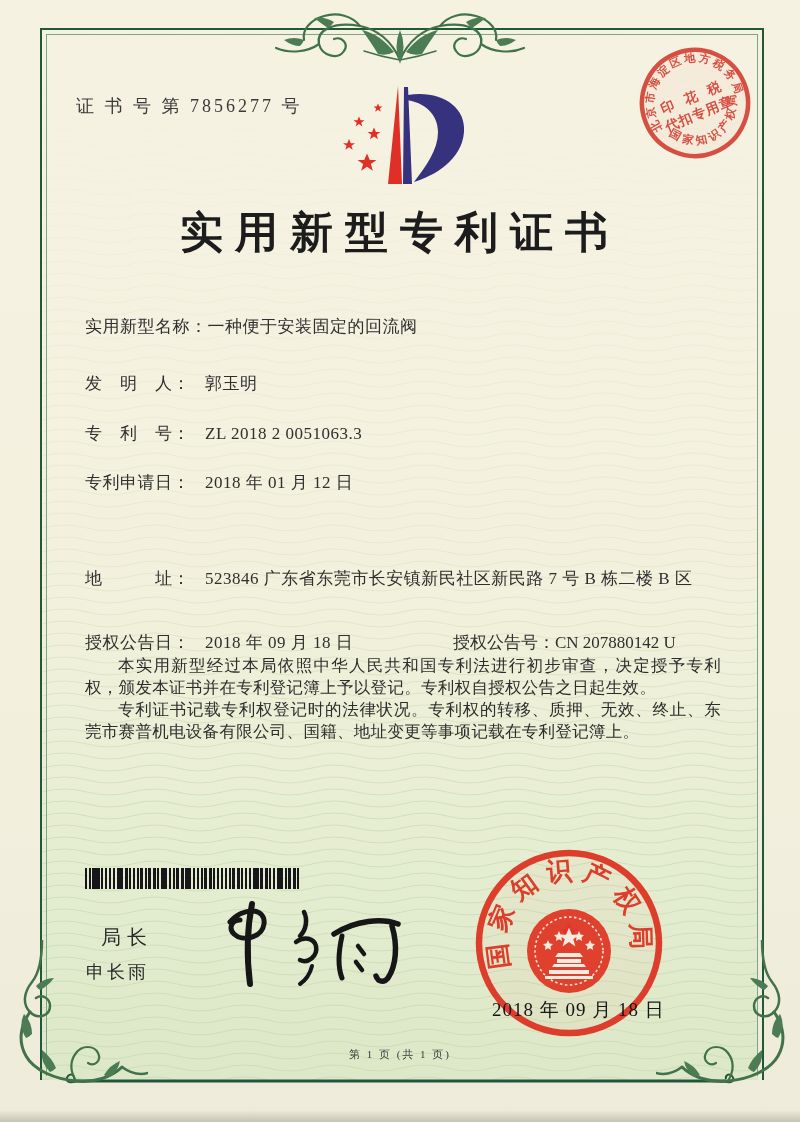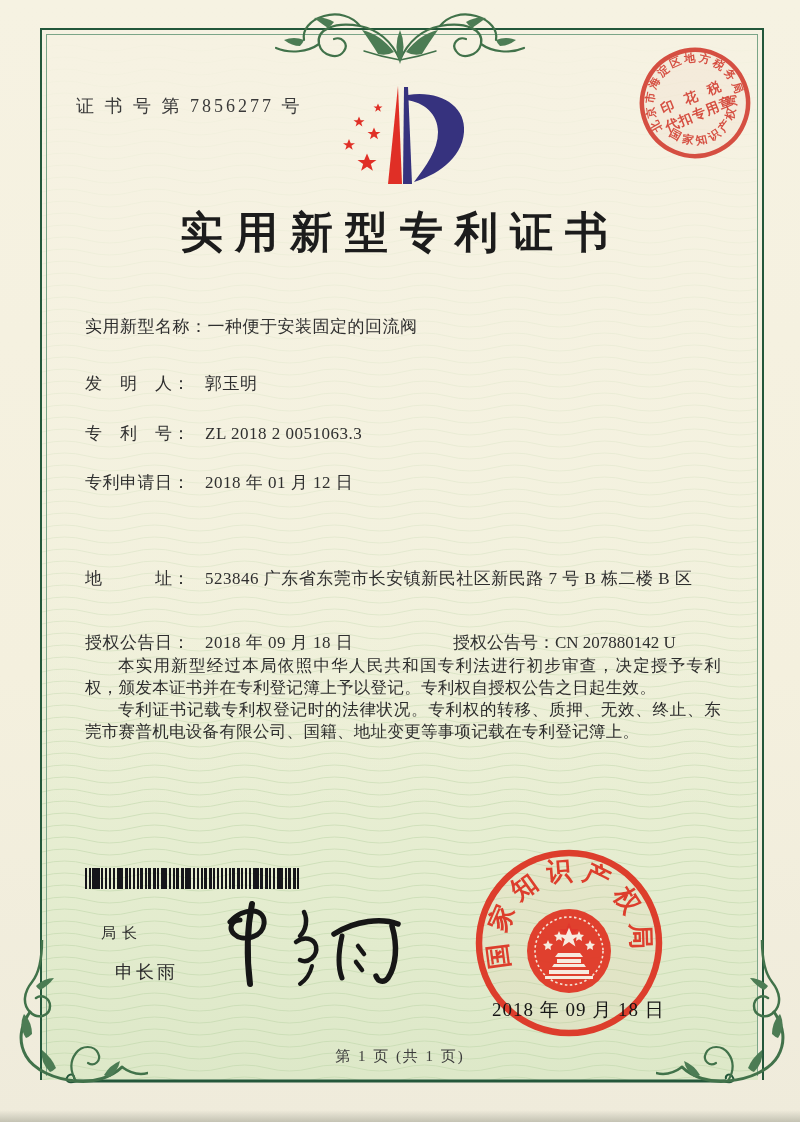--- a/index.html
+++ b/index.html
@@ -26,27 +26,27 @@
   .f-value{display:inline-block;max-width:505px;vertical-align:top;letter-spacing:.5px;}
   .grant-no{position:absolute;left:368px;top:0;white-space:nowrap;}
   .body-text{position:absolute;left:85px;top:655px;width:636px;font-size:16.5px;line-height:22px;color:#2d2d2d;}
   .body-text p{margin:0;text-indent:2em;text-align:justify;letter-spacing:.3px;}
   .barcode{position:absolute;left:85px;top:868px;width:216px;height:21px;
     background:
       repeating-linear-gradient(90deg,#15151a 0 2px,rgba(0,0,0,0) 2px 4px),
       repeating-linear-gradient(90deg,#15151a 0 1px,rgba(0,0,0,0) 1px 7px),
       repeating-linear-gradient(90deg,rgba(0,0,0,0) 0 9px,#15151a 9px 12px,rgba(0,0,0,0) 12px 23px);
   }
-  .director-title{position:absolute;left:101px;top:924px;font-size:15px;letter-spacing:6px;color:#2b2b2b;}
-  .director-name{position:absolute;left:115px;top:960px;font-size:18px;letter-spacing:3px;color:#2b2b2b;}
+  .director-title{position:absolute;left:101px;top:924px;font-size:20px;letter-spacing:6px;color:#2b2b2b;}
+  .director-name{position:absolute;left:86px;top:960px;font-size:18px;letter-spacing:3px;color:#2b2b2b;}
   .signature{position:absolute;left:200px;top:890px;width:210px;height:108px;}
   .seal{position:absolute;left:469px;top:843px;width:200px;height:200px;opacity:.96;}
   .seal-date{position:absolute;left:492px;top:997px;font-size:19px;letter-spacing:1px;color:#161616;z-index:6;}
   .tax-stamp{position:absolute;left:632px;top:40px;width:126px;height:126px;opacity:.95;z-index:5;}
-  .footer{position:absolute;left:0;top:1047px;width:100%;text-align:center;font-size:15px;letter-spacing:2px;color:#3c3c3c;}
+  .footer{position:absolute;left:0;top:1047px;width:100%;text-align:center;font-size:11px;letter-spacing:2px;color:#3c3c3c;}
   .logo{position:absolute;left:328px;top:72px;width:152px;height:124px;}
   .ornament-top{position:absolute;left:270px;top:6px;width:260px;height:72px;}
   .corner-bl{position:absolute;left:16px;top:940px;width:132px;height:158px;}
   .corner-br{position:absolute;right:12px;top:940px;width:132px;height:158px;transform:scaleX(-1);}
   .bottom-rule{position:absolute;left:60px;top:1072px;width:680px;height:18px;}
 </style>
 </head>
 <body>
 
 <div class="certificate">

